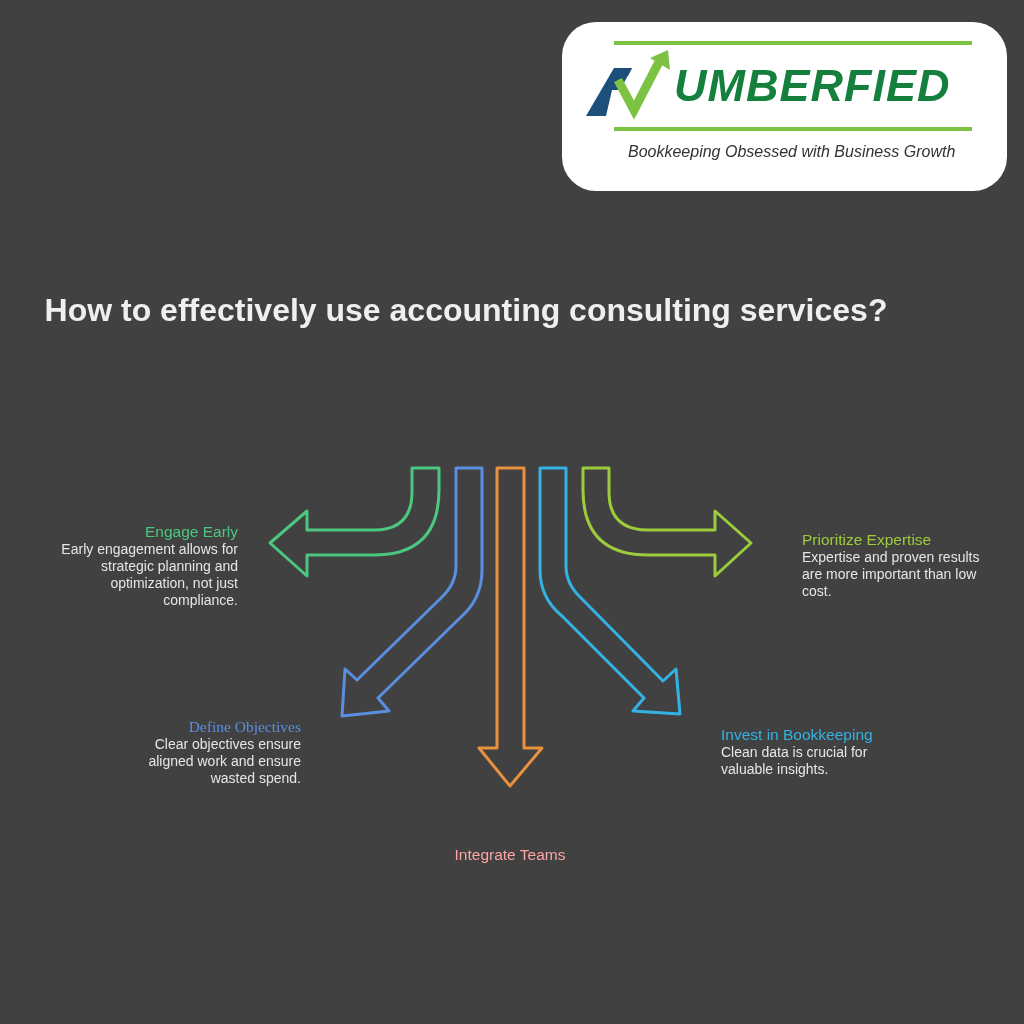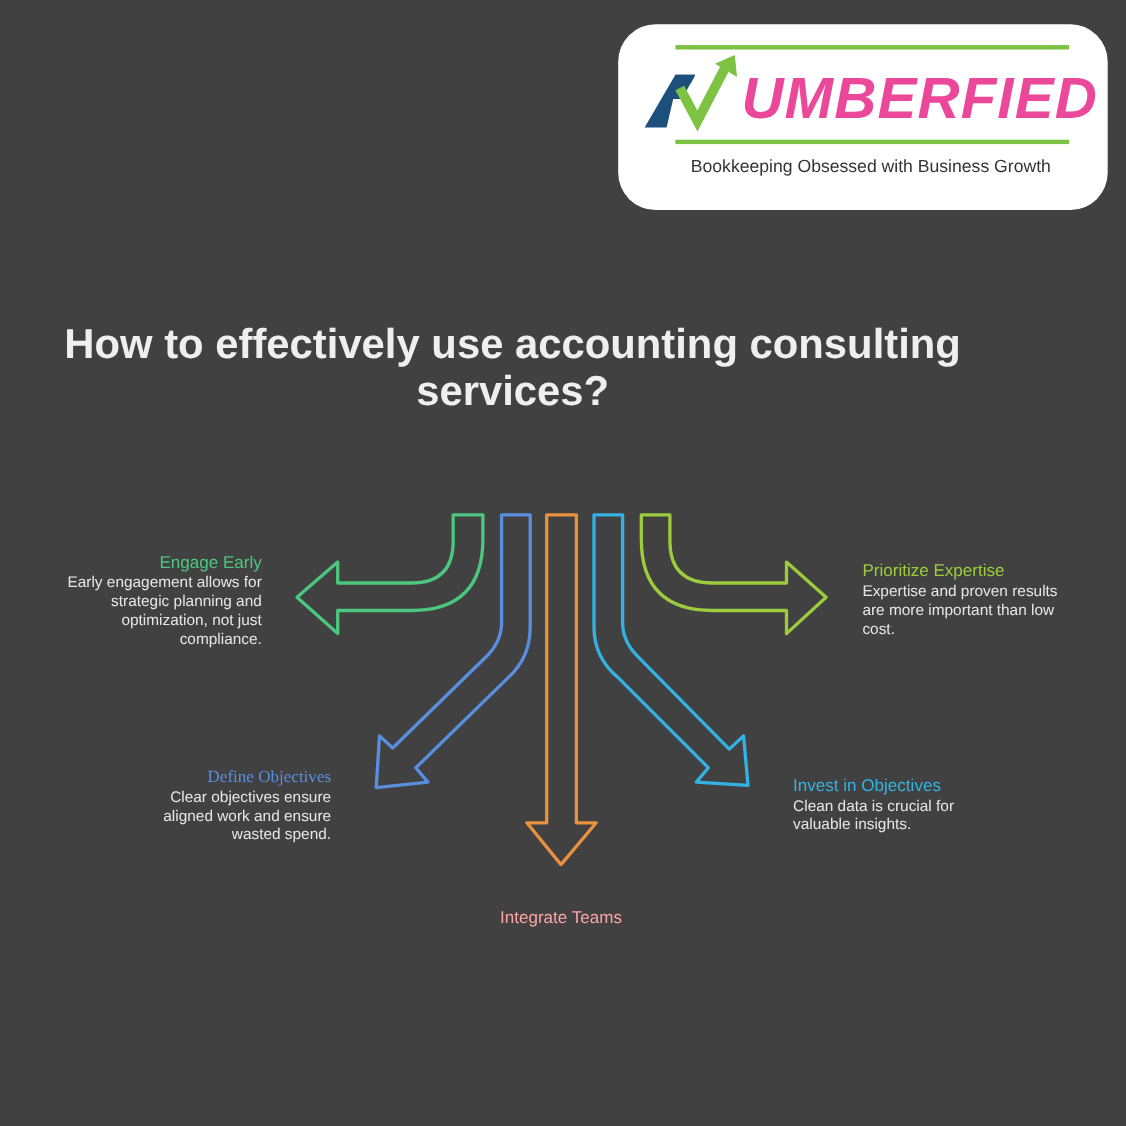--- a/index.html
+++ b/index.html
@@ -9,32 +9,32 @@
   }
   .logo-card {
     position:absolute; left:562px; top:22px; width:445px; height:169px;
     background:#ffffff; border-radius:34px;
   }
   .logo-line { position:absolute; height:4px; background:#7dc242; left:52px; width:358px; }
   .logo-line.top { top:19px; }
   .logo-line.bottom { top:105px; }
   .logo-mark { position:absolute; left:22px; top:28px; }
   .logo-word {
-    position:absolute; left:112px; top:41px; font-size:53px; font-weight:bold; font-style:italic;
-    color:#ec4899; letter-spacing:1px; line-height:1;
+    position:absolute; left:112px; top:41px; font-size:45px; font-weight:bold; font-style:italic;
+    color:#15803d; letter-spacing:1px; line-height:1;
   }
   .logo-tagline {
-    position:absolute; left:66px; top:121px; font-size:16px; color:#333; white-space:nowrap;
+    position:absolute; left:66px; top:121px; font-size:16px; color:#333; white-space:nowrap;font-style:italic;
   }
   .title {
     position:absolute; left:0; width:932px; top:292px; text-align:center;
-    font-size:38px; font-weight:bold; color:#efefef;
+    font-size:32px; font-weight:bold; color:#efefef;
   }
   svg.arrows { position:absolute; left:0; top:0; }
-  .label { position:absolute; font-size:14px; line-height:17px; color:#e6e6e6; }
+  .label { position:absolute; font-size:14px; line-height:17px; color:#e6e6e6;margin-top:20px; }
   .label .head { font-size:15.5px; display:block; margin-bottom:1px; }
   .right-al { text-align:right; }
   .center-al { text-align:center; }
 </style>
 </head>
 <body>
 
 <div class="logo-card">
   <div class="logo-line top"></div>
   <svg class="logo-mark" width="100" height="72" viewBox="0 0 100 72">
@@ -73,20 +73,20 @@
 <div class="label right-al" style="left:120px; top:698px; width:181px;">
   <span class="head" style="color:#5a8ee0;font-family:Liberation Serif, serif;">Define Objectives</span>
   <span>Clear objectives ensure aligned work and ensure wasted spend.</span>
 </div>
 
 <div class="label center-al" style="left:412px; top:826px; width:196px;">
   <span class="head" style="color:#fca5a5;">Integrate Teams</span>
 </div>
 
 <div class="label" style="left:721px; top:706px; width:180px;">
-  <span class="head" style="color:#33b2e3;">Invest in Objectives</span>
+  <span class="head" style="color:#33b2e3;">Invest in Bookkeeping</span>
   <span>Clean data is crucial for valuable insights.</span>
 </div>
 
-<div class="label" style="left:784px; top:511px; width:200px;">
+<div class="label" style="left:802px; top:511px; width:200px;">
   <span class="head" style="color:#9ccc3c;">Prioritize Expertise</span>
   <span>Expertise and proven results are more important than low cost.</span>
 </div>
 
 </body></html>

